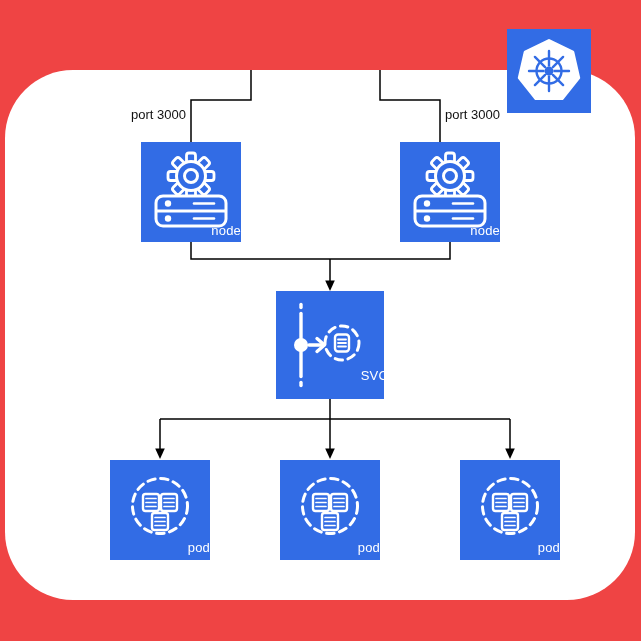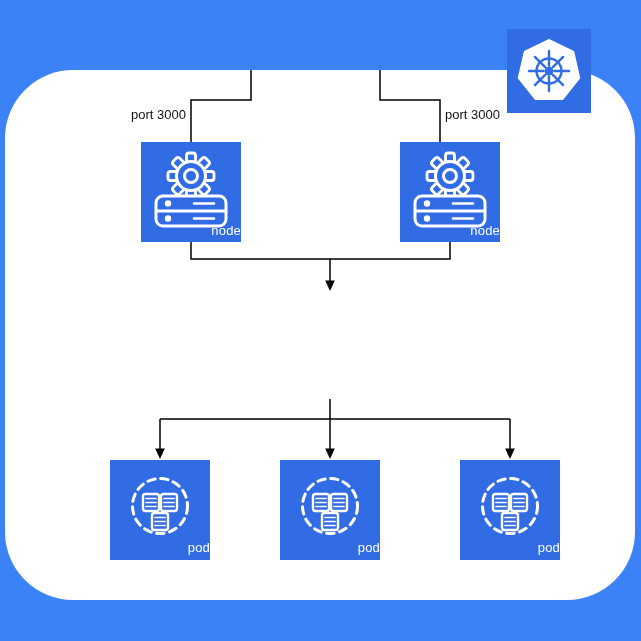--- a/index.html
+++ b/index.html
@@ -1,16 +1,16 @@
 <!DOCTYPE html>
 <html><head>
 <meta charset="utf-8">
 <style>
   html,body{margin:0;padding:0;background:#000;}
-  #stage{position:relative;width:641px;height:641px;background:#3b82f6;overflow:hidden;
+  #stage{position:relative;width:641px;height:641px;background:#ef4444;overflow:hidden;
          font-family:"Liberation Sans", sans-serif;}
   #canvas-panel{position:absolute;left:5px;top:70px;width:630px;height:530px;
                 background:#fff;border-radius:68px;}
   #connector-layer{position:absolute;left:0;top:0;width:641px;height:641px;z-index:2;}
   .shape{position:absolute;z-index:3;background:#326CE5;}
   .shape svg{position:absolute;left:0;top:0;width:100%;height:100%;}
   .box-label{position:absolute;left:0;right:0;text-align:right;color:#fff;
              font-size:13px;font-weight:500;letter-spacing:.2px;z-index:4;}
   #node-1{left:141px;top:142px;width:100px;height:100px;}
   #node-2{left:400px;top:142px;width:100px;height:100px;}
@@ -97,20 +97,40 @@
       <rect x="15" y="54" width="70" height="30" rx="7" fill="#326CE5" stroke="#fff" stroke-width="3"></rect>
       <line x1="15" y1="69" x2="85" y2="69" stroke="#fff" stroke-width="3"></line>
       <circle cx="27" cy="61.5" r="3.2" fill="#fff"></circle>
       <circle cx="27" cy="76.5" r="3.2" fill="#fff"></circle>
       <line x1="53" y1="61.5" x2="73" y2="61.5" stroke="#fff" stroke-width="2.6" stroke-linecap="round"></line>
       <line x1="53" y1="76.5" x2="73" y2="76.5" stroke="#fff" stroke-width="2.6" stroke-linecap="round"></line>
     </svg>
     <div class="box-label" style="bottom:4px">node</div>
   </div>
 
+  <div class="shape" id="svc-box">
+    <svg viewBox="0 0 108 108" xmlns="http://www.w3.org/2000/svg">
+      <g stroke="#fff" stroke-width="3.4" stroke-linecap="round" fill="none">
+        <line x1="25" y1="13.5" x2="25" y2="16.5"></line>
+        <line x1="25" y1="22.5" x2="25" y2="85.5"></line>
+        <line x1="25" y1="91.5" x2="25" y2="94.5"></line>
+        <line x1="33" y1="54" x2="45.5" y2="54"></line>
+        <polyline points="41,47.5 48.5,54 41,60.5" stroke-linejoin="round"></polyline>
+      </g>
+      <circle cx="25" cy="54" r="7" fill="#fff"></circle>
+      <circle cx="66" cy="52" r="17" fill="none" stroke="#fff" stroke-width="3" stroke-dasharray="7.5 5.5" stroke-linecap="round"></circle>
+      <rect x="59" y="43.5" width="14" height="17" rx="3" fill="none" stroke="#fff" stroke-width="2.4"></rect>
+      <g stroke="#fff" stroke-width="1.8" stroke-linecap="round">
+        <line x1="62" y1="48.5" x2="70" y2="48.5"></line>
+        <line x1="62" y1="52" x2="70" y2="52"></line>
+        <line x1="62" y1="55.5" x2="70" y2="55.5"></line>
+      </g>
+    </svg>
+    <div class="box-label" style="bottom:16px;transform:translateX(4px)">SVC</div>
+  </div>
 
   <div class="shape" id="pod-1">
     <svg viewBox="0 0 100 100" xmlns="http://www.w3.org/2000/svg">
       <circle cx="50" cy="46" r="27.5" fill="none" stroke="#fff" stroke-width="3" stroke-dasharray="7.5 5.5" stroke-linecap="round"></circle>
       <g fill="#326CE5" stroke="#fff" stroke-width="2.4">
         <rect x="33" y="34" width="16" height="17" rx="2.5"></rect>
         <rect x="51" y="34" width="16" height="17" rx="2.5"></rect>
         <rect x="42" y="53" width="16" height="17" rx="2.5"></rect>
       </g>
       <g stroke="#fff" stroke-width="1.7" stroke-linecap="round">

